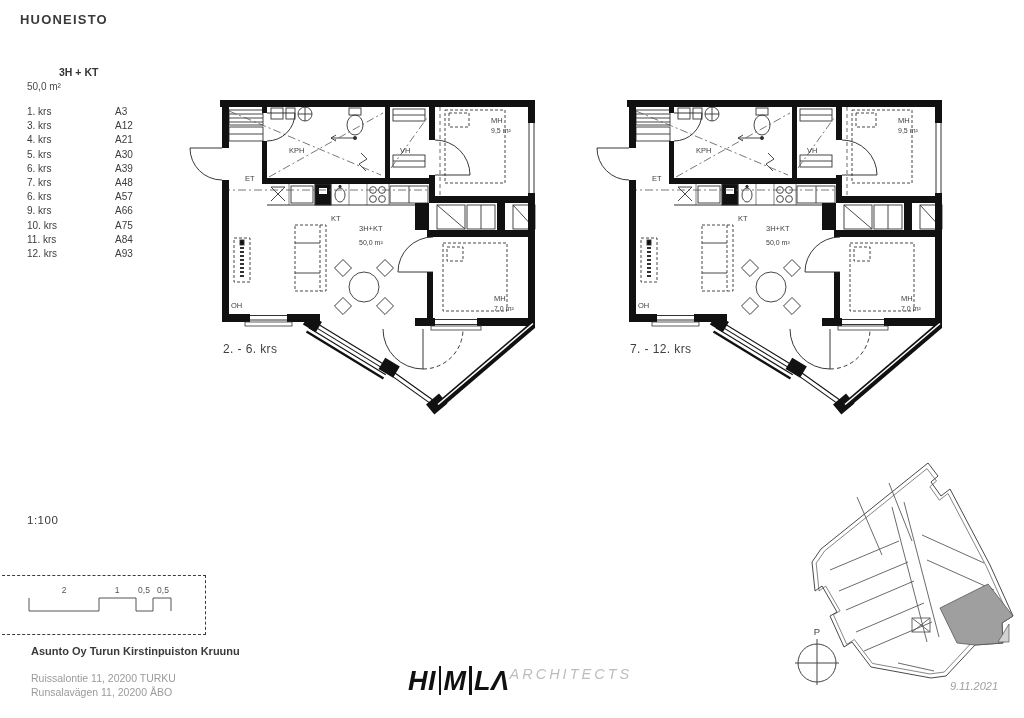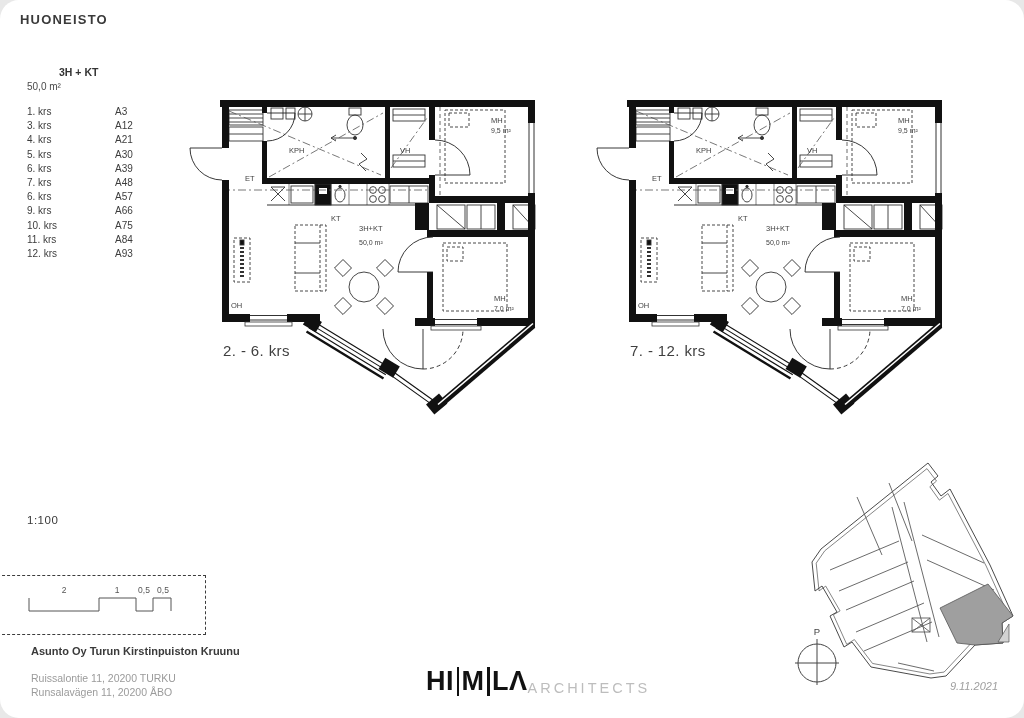--- a/index.html
+++ b/index.html
@@ -1,41 +1,40 @@
 <!DOCTYPE html>
 <html><head>
 <meta charset="utf-8">
 <style>
   html,body{margin:0;padding:0;background:#e8e8e8;}
   .sheet{
     position:relative;width:1024px;height:718px;background:#ffffff;
     font-family:"Liberation Sans", sans-serif;color:#3c3c3c;overflow:hidden;
     margin:0 auto;
-    border-radius:19px;
   }
   .abs{position:absolute;}
   
   .title{left:20px;top:12px;font-size:13px;font-weight:600;letter-spacing:1.2px;color:#3a3a3a;}
   .unit-type{left:27px;top:66px;font-size:10.5px;font-weight:700;color:#333;margin-left:32px;}
   .unit-area{left:27px;top:81px;font-size:10px;color:#4a4a4a;}
   .floor-list{left:27px;top:105px;width:140px;font-size:10px;color:#3c3c3c;}
   .floor-row{display:flex;height:14.2px;line-height:14.2px;}
   .floor-row .fl{width:88px;}
   
   .plan-svg{position:absolute;top:93px;width:362px;height:345px;}
-  .plan-caption{font-size:15px;color:#3f3f3f;letter-spacing:0.4px;}
+  .plan-caption{font-size:12px;color:#3f3f3f;letter-spacing:0.4px;}
   
   .scale-label{left:27px;top:514px;font-size:11.5px;color:#3a3a3a;letter-spacing:0.5px;}
   .scale-box{left:-8px;top:575px;width:212px;height:58px;border:1.5px dashed #3c3c3c;}
   
   .proj-name{left:31px;top:645px;font-size:11px;font-weight:700;color:#3a3a3a;}
   .proj-addr1{left:31px;top:672px;font-size:10.5px;color:#9b9b9b;}
   .proj-addr2{left:31px;top:686px;font-size:10.5px;color:#9b9b9b;}
   
-  .logo{left:426px;top:666px;height:30px;display:flex;align-items:flex-end;}
+  .logo{left:408px;top:666px;height:30px;display:flex;align-items:flex-start;font-style:italic;}
   .logo .word{font-size:27px;font-weight:800;color:#111;letter-spacing:0.5px;line-height:30px;}
   .logo .bar{display:inline-block;width:2.5px;height:29px;background:#111;margin:0 2.5px;}
   .logo .suffix{font-size:14.5px;color:#bdbdbd;letter-spacing:3px;margin-left:0;font-weight:400;}
   
   .site-svg{position:absolute;left:794px;top:455px;width:230px;height:260px;}
   .date{left:898px;top:680px;width:100px;text-align:right;font-size:11px;font-style:italic;color:#9e9e9e;}
   svg text{font-family:"Liberation Sans", sans-serif;}
 </style>
 </head>
 <body>

